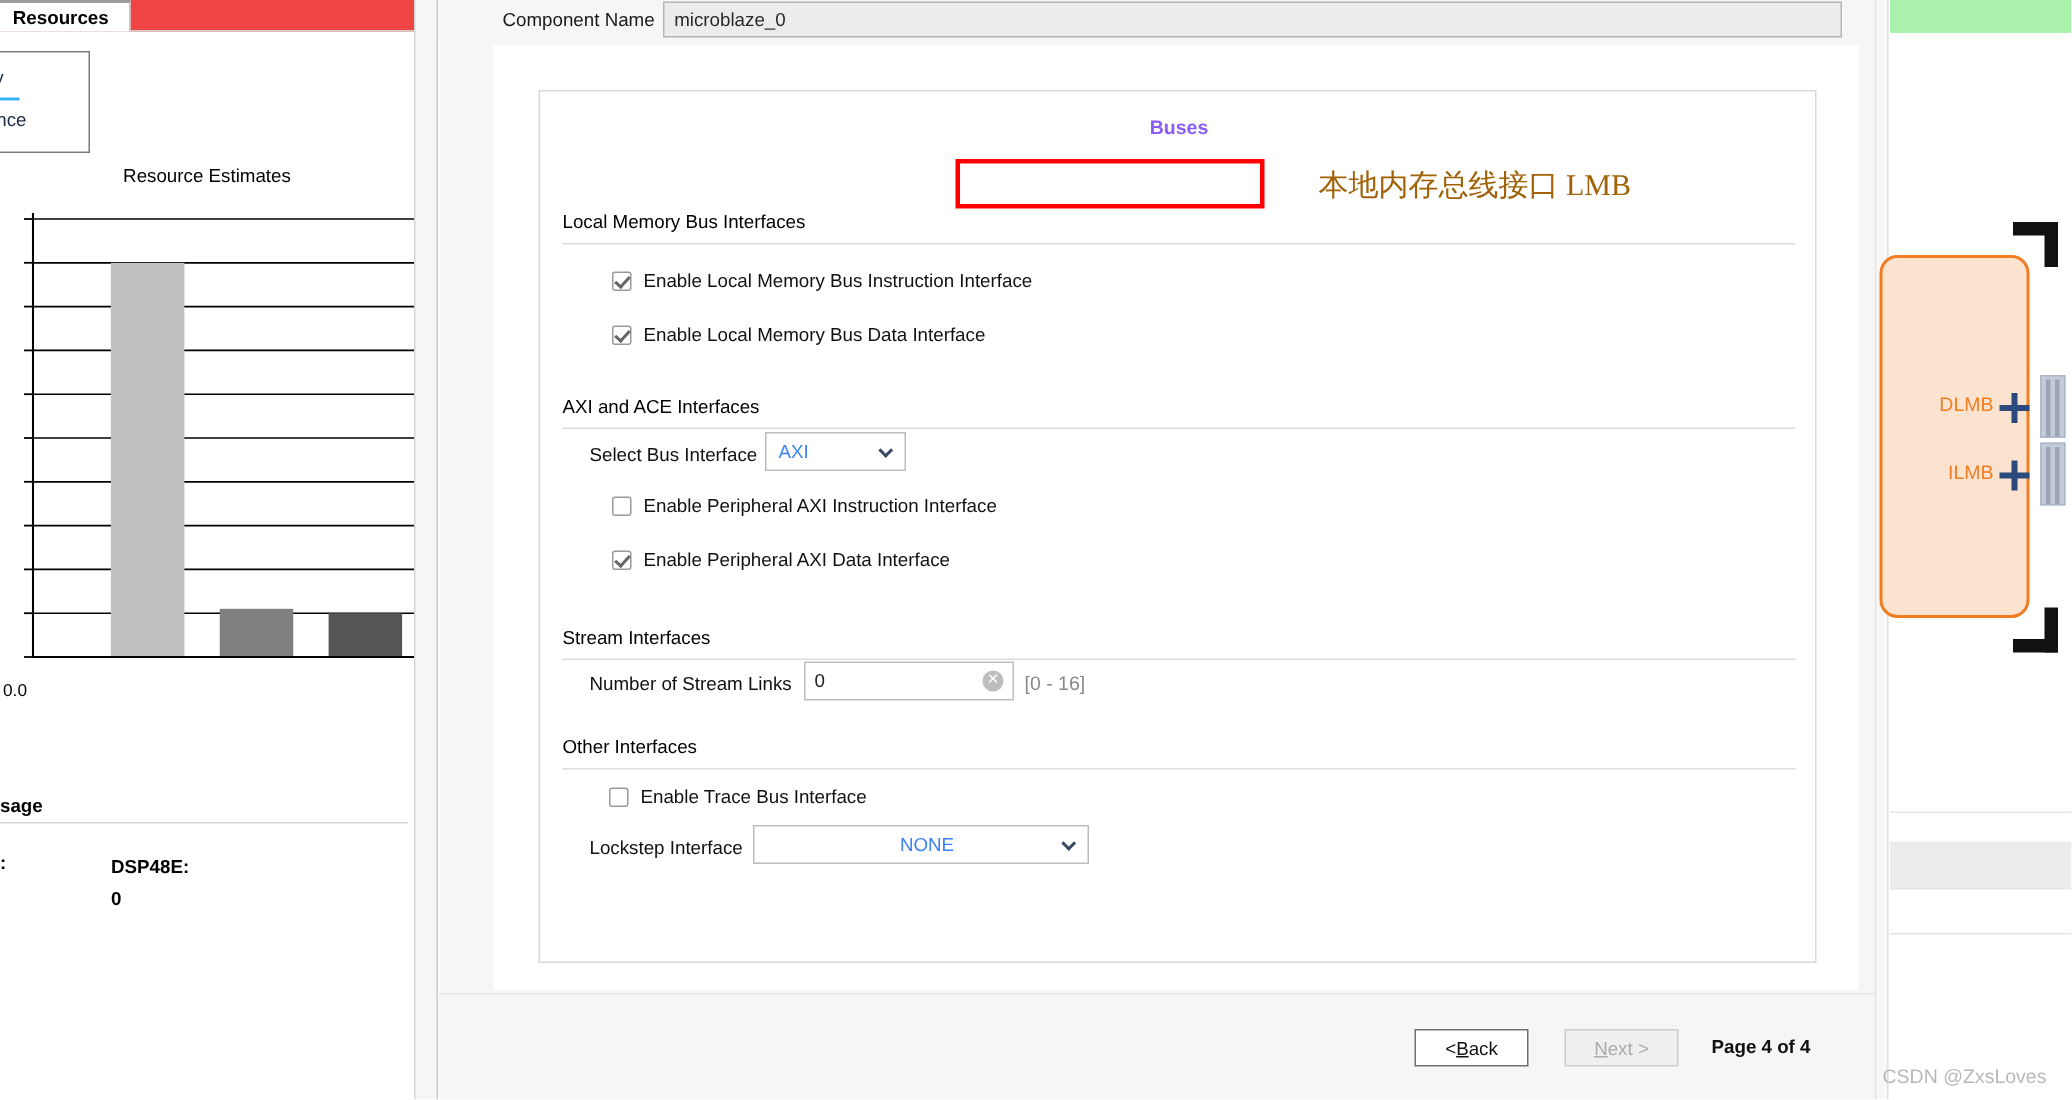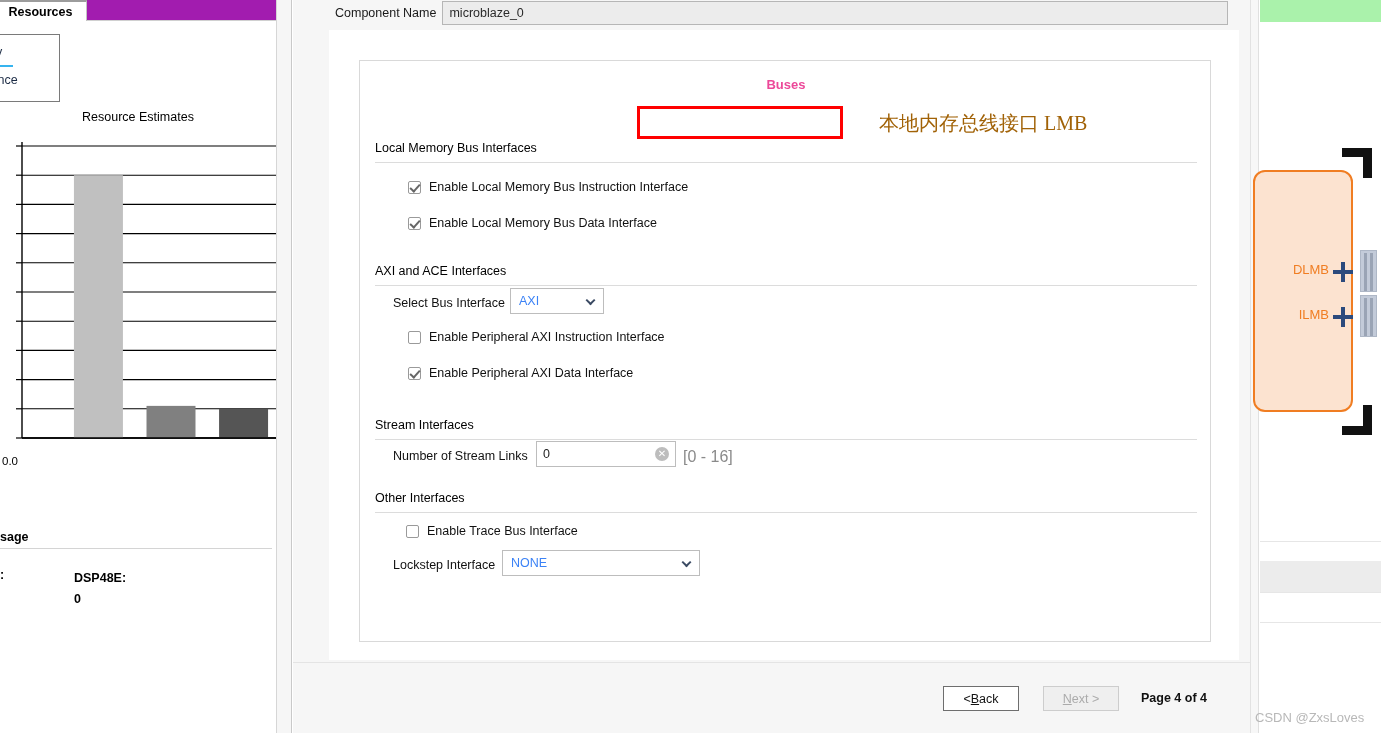--- a/index.html
+++ b/index.html
@@ -17,21 +17,21 @@
   
   #left-panel {
     position: absolute; left: 0; top: 0;
     width: 292px; height: 733px;
     background: #ffffff;
     overflow: hidden;
   }
   #left-tabstrip {
     position: absolute; left: 0; top: 0;
     width: 292px; height: 21px;
-    background: #a21caf;
+    background: #ef4444;
     border-bottom: 1px solid #d0d0d0;
   }
   #tab-resources {
     position: absolute; left: -6px; top: 0;
     width: 93px; height: 21px;
     background: #ffffff;
     border: 1px solid #c4c4c4;
     border-bottom: none;
     border-top: 2px solid #9c9c9c;
     display: flex; align-items: center; justify-content: center;
@@ -122,21 +122,21 @@
   }
   #form-box {
     position: absolute; left: 30px; top: 30px;
     width: 852px; height: 582px;
     border: 1px solid #d9d9d9;
     background: #ffffff;
   }
   #buses-title {
     position: absolute; left: 0; top: 16px;
     width: 852px; text-align: center;
-    font-size: 13px; font-weight: bold; color: #ec4899;
+    font-size: 13px; font-weight: bold; color: #8b5cf6;
   }
 
   .section-head {
     position: absolute;
     font-size: 12.5px; font-weight: normal; color: #000;
     white-space: nowrap;
     padding-bottom: 4px;
   }
   .section-rule {
     position: absolute; height: 1px; background: #dcdcdc;
@@ -201,21 +201,21 @@
     transform: translateY(-50%);
     width: 14px; height: 14px;
     border-radius: 50%;
     background: #bdbdbd;
     color: #ffffff;
     font-size: 10px; line-height: 14px; text-align: center;
     font-family: "Liberation Sans", sans-serif;
   }
   .hint {
     position: absolute;
-    font-size: 16px; color: #8a8a8a;
+    font-size: 13px; color: #8a8a8a;
   }
 
   
   #red-rect {
     position: absolute;
     left: 344px; top: 106px;
     width: 206px; height: 33px;
     border: 3px solid #ff0000;
     pointer-events: none;
   }
@@ -455,21 +455,21 @@
 
         <div class="section-head" style="left:15px; top:430px;">Other Interfaces</div>
         <div class="section-rule" style="left:15px; top:451px; width:822px;"></div>
 
         <div class="cb-row" style="left:46px; top:463px;">
           <span class="cbox"></span>
           <span>Enable Trace Bus Interface</span>
         </div>
 
         <div class="fld-label" style="left:33px; top:497px;">Lockstep Interface</div>
-        <div class="combo" style="left:142px; top:489px; width:198px;">
+        <div class="combo" style="left:142px; top:489px; width:224px;justify-content:center;">
           <span>NONE</span>
           <span class="chev"></span>
         </div>
 
       </div>
     </div>
 
     <div id="red-rect"></div>
     <div id="red-note">本地内存总线接口 LMB</div>
 

